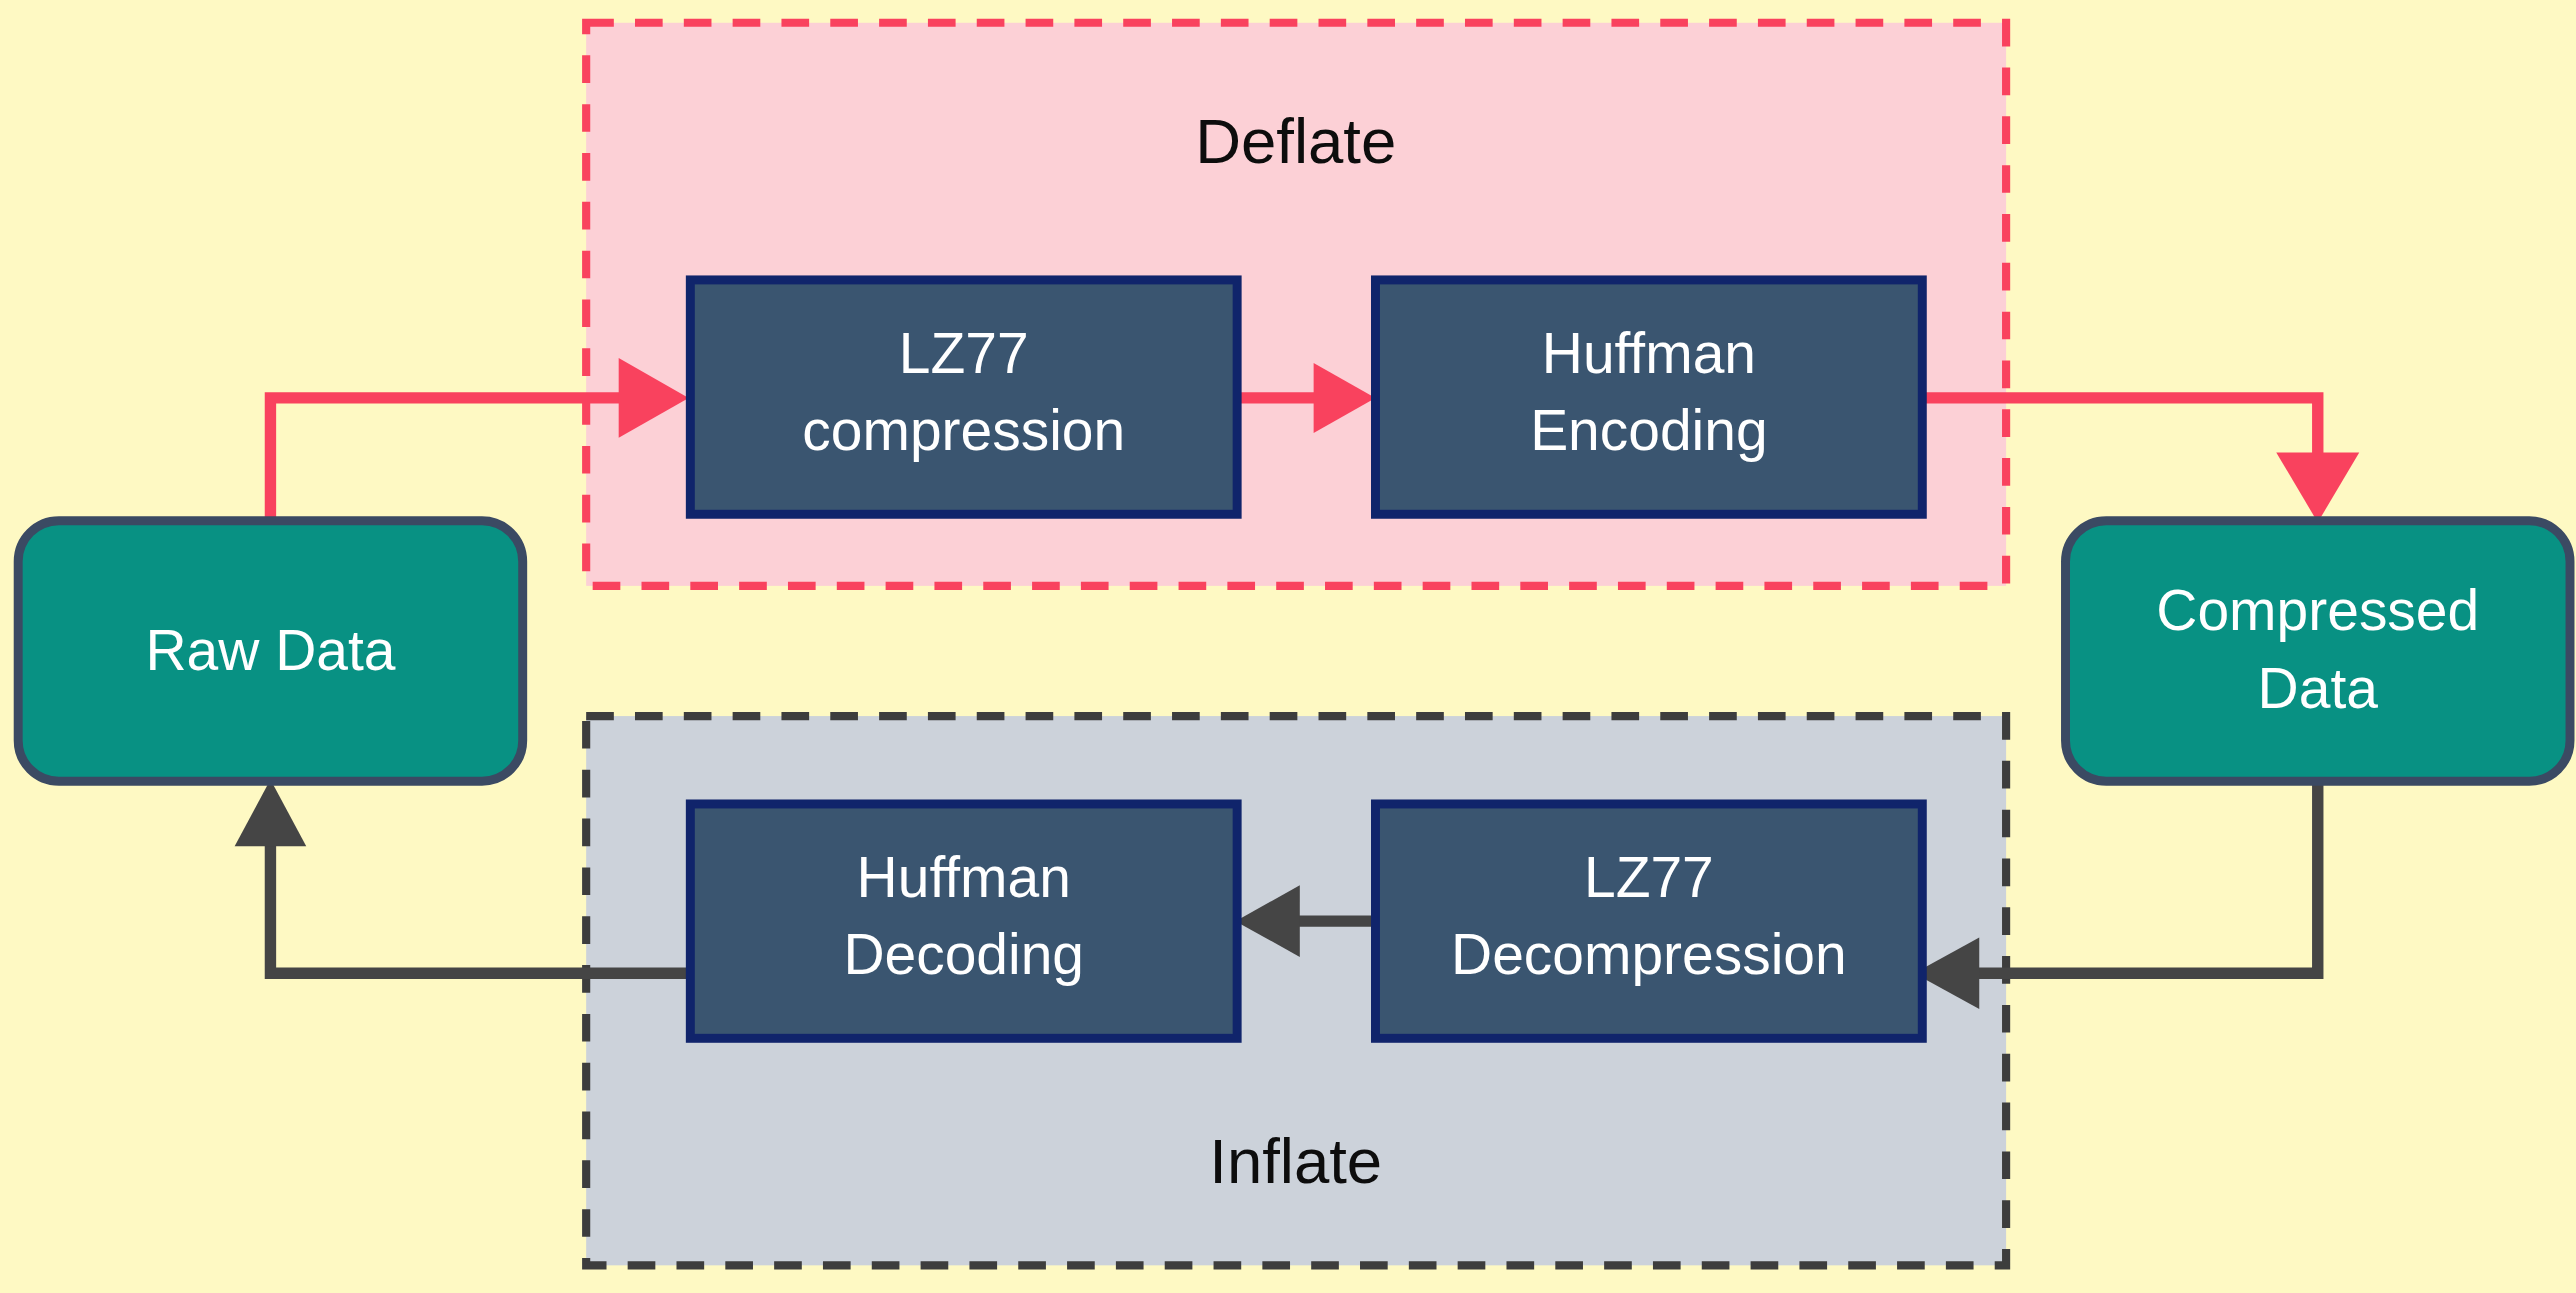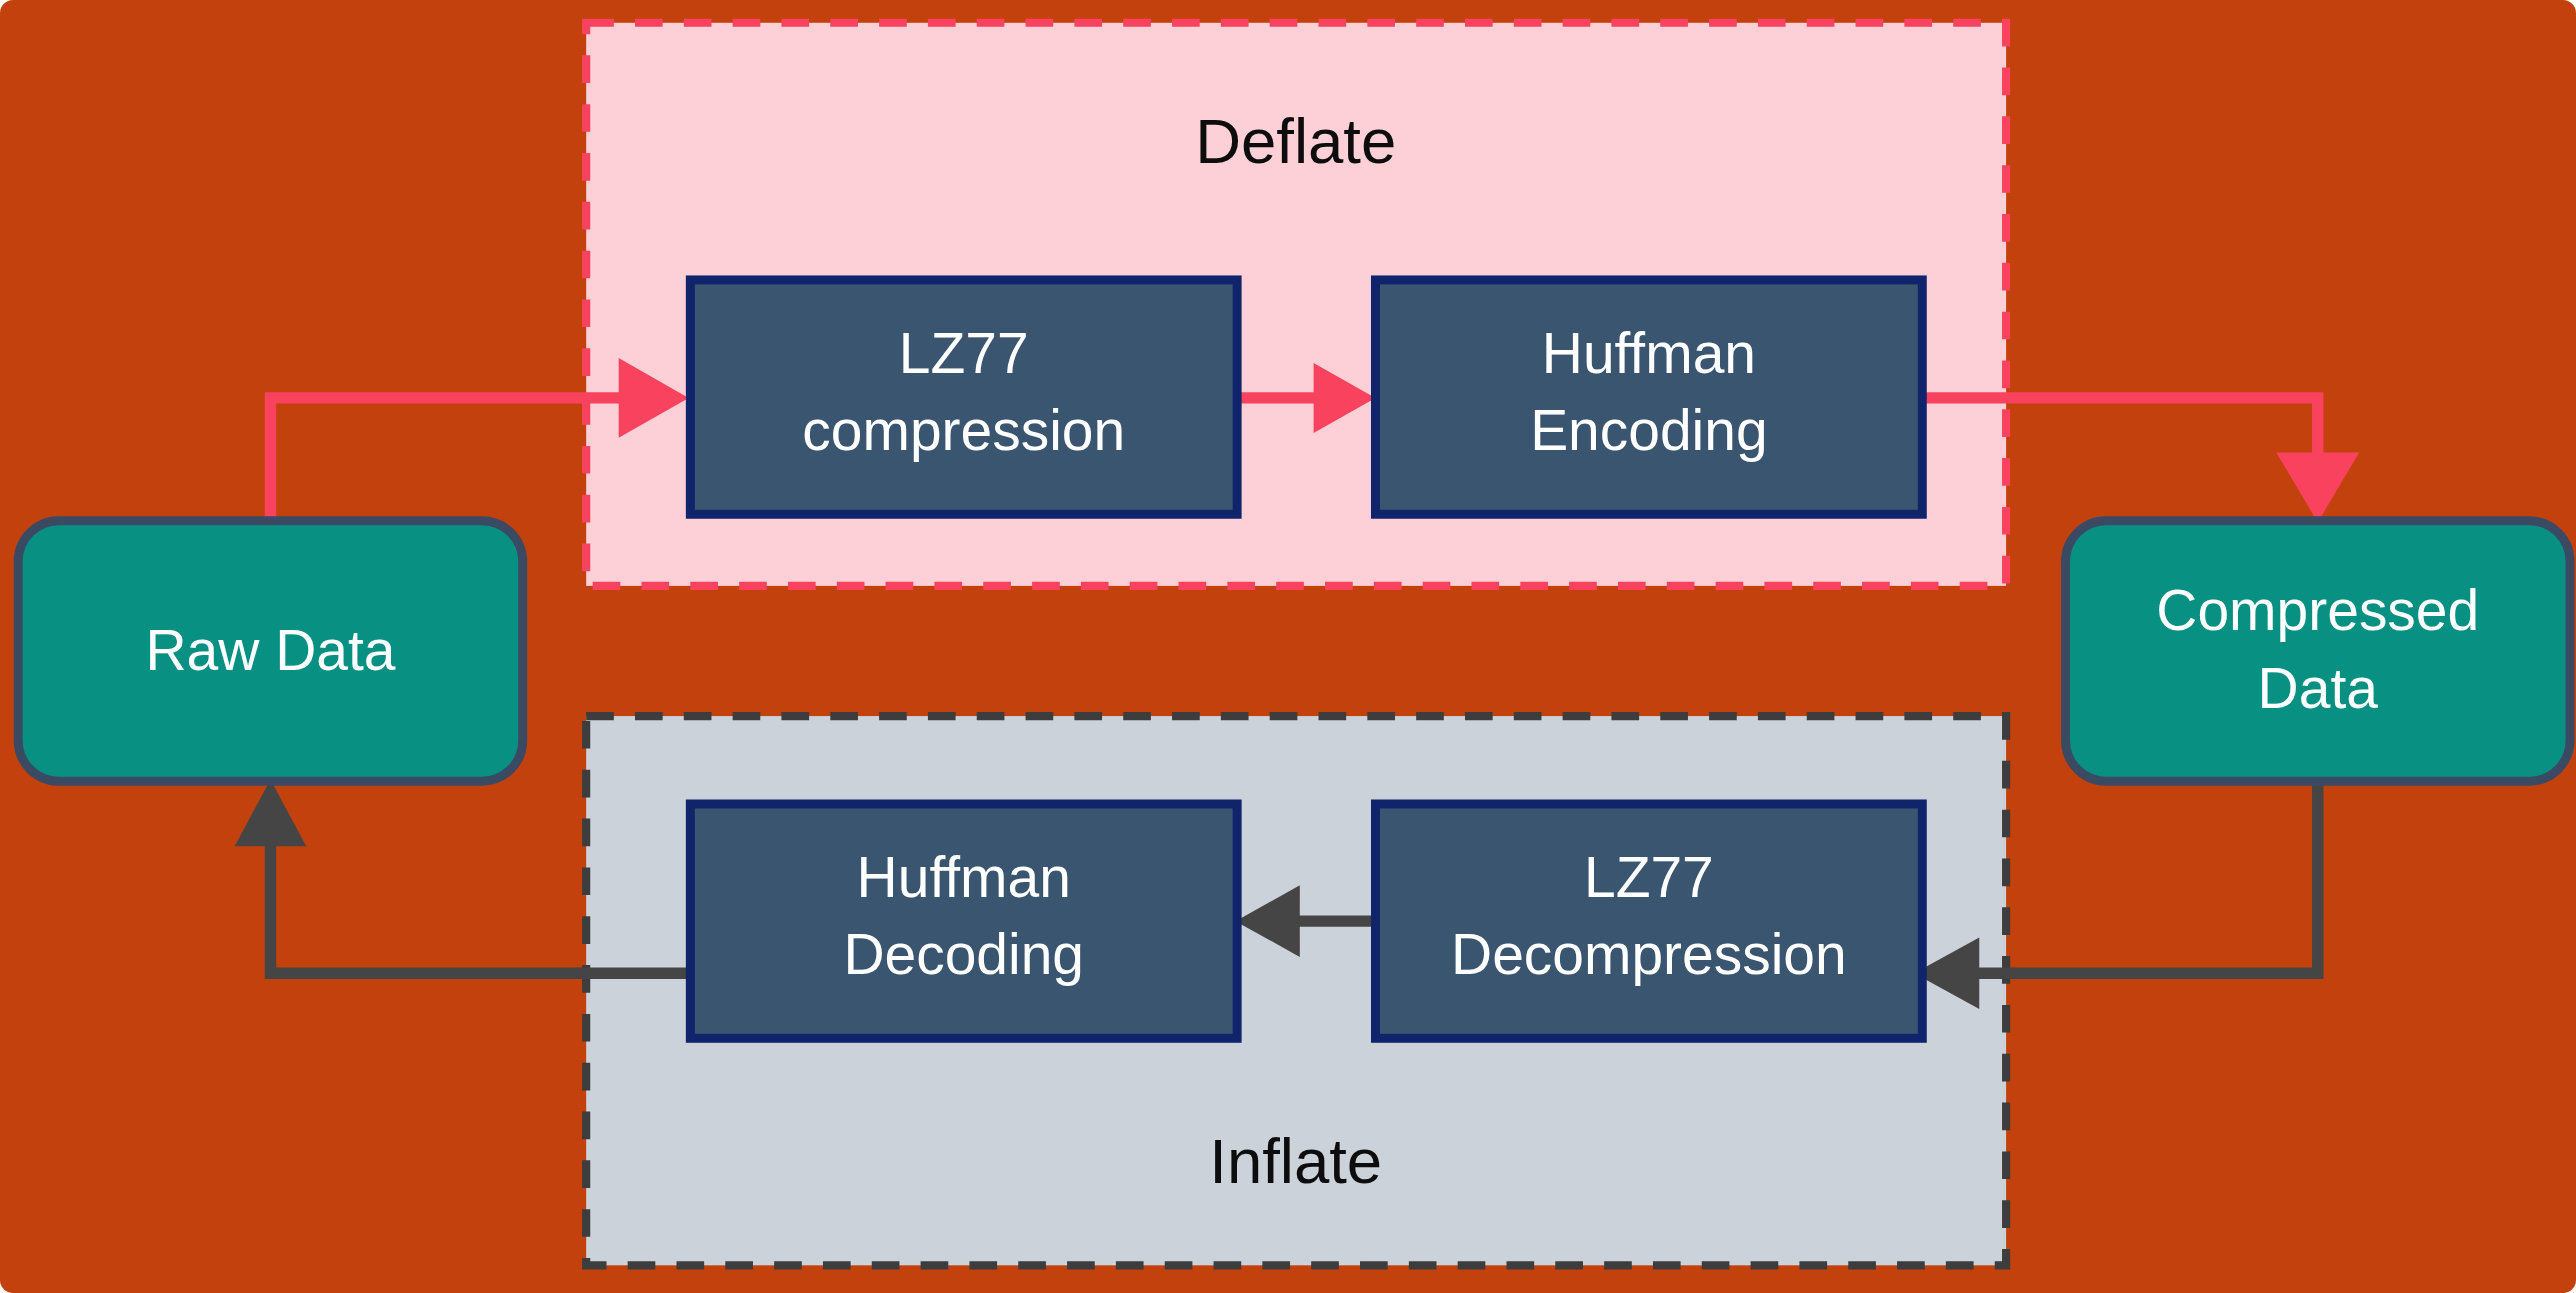--- a/index.html
+++ b/index.html
@@ -11,22 +11,21 @@
   body {
     width: 2576px;
     height: 1293px;
     overflow: hidden;
     font-family: "Liberation Sans", sans-serif;
   }
   #diagram-root {
     position: relative;
     width: 2576px;
     height: 1293px;
-    background: #c2410c;
-    border-radius: 13px;
+    background: #fef9c3;
   }
   svg.diagram-canvas {
     display: block;
     width: 2576px;
     height: 1293px;
   }
   
   .group-label {
     font-family: "Liberation Sans", sans-serif;
     font-size: 78px;

